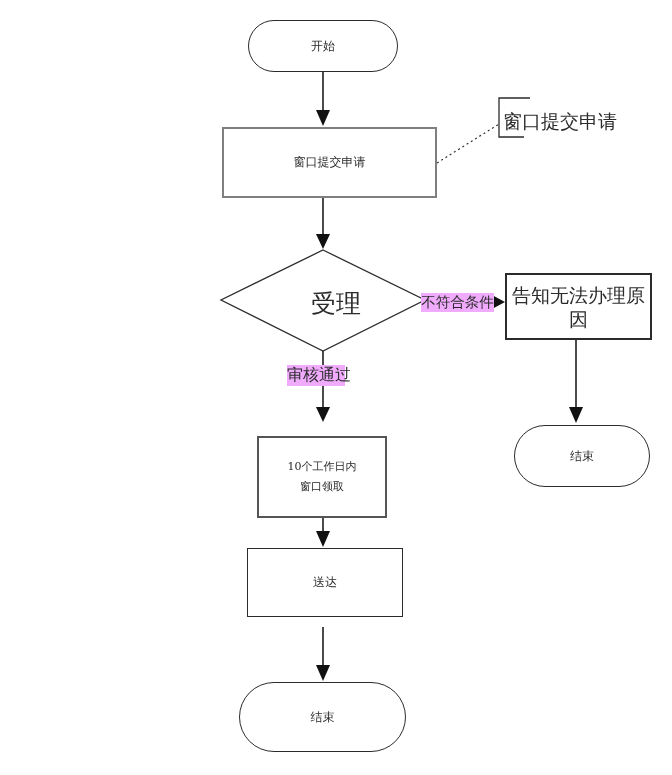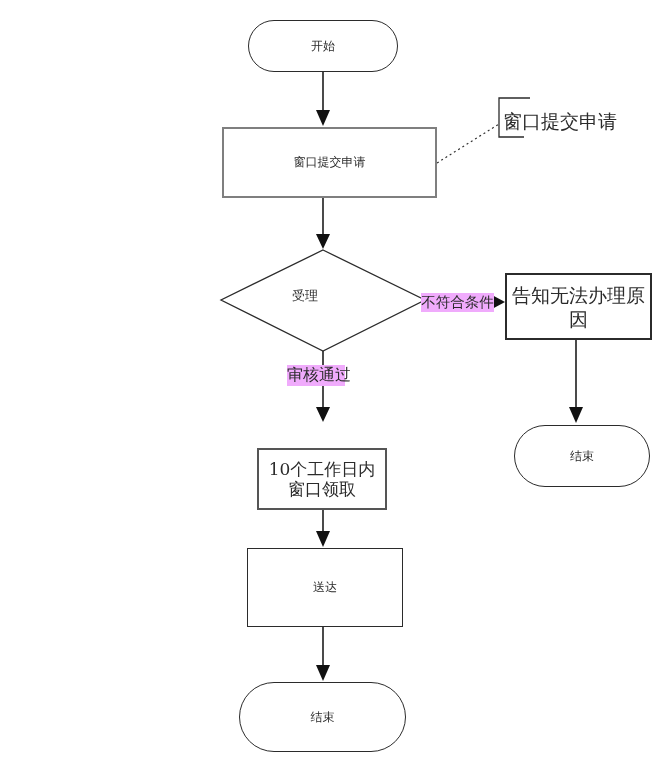--- a/index.html
+++ b/index.html
@@ -56,25 +56,25 @@
   .floating-label {
     position: absolute;
     z-index: 2;
     background: #f0abfc;
     text-align: center;
     white-space: nowrap;
   }
   
   #start-node     { left: 248px; top: 20px;  width: 150px; height: 52px; }
   #submit-node    { left: 222px; top: 127px; width: 215px; height: 71px; }
-  #decision-label { left: 265px; top: 287px; width: 80px;  font-size: 13px; background: transparent; }
+  #decision-label { left: 296px; top: 287px; width: 80px;  font-size: 25px; background: transparent; }
   #inform-node    { left: 505px; top: 273px; width: 147px; height: 67px; font-size: 19px; line-height: 24px; }
   #end-right-node { left: 514px; top: 425px; width: 136px; height: 62px; border-radius: 31px; }
-  #pickup-node    { left: 257px; top: 448px; width: 130px; height: 62px; font-size: 17px; line-height: 20.5px; }
-  #deliver-node   { left: 247px; top: 548px; width: 156px; height: 79px; }
+  #pickup-node    { left: 257px; top: 436px; width: 130px; height: 82px; font-size: 11px; line-height: 20.5px; }
+  #deliver-node   { left: 247px; top: 548px; width: 156px; height: 69px; }
   #end-bottom-node{ left: 239px; top: 682px; width: 167px; height: 70px; border-radius: 35px; }
   #guide-note     { left: 503px; top: 109px; font-size: 19px; background: transparent; }
   #reject-label   { left: 421px; top: 293px; width: 73px; font-size: 14.5px; }
   #approve-label  { left: 287px; top: 365px; width: 58px; font-size: 16px; }
 </style>
 </head>
 <body>
 
 <div id="canvas">
 

